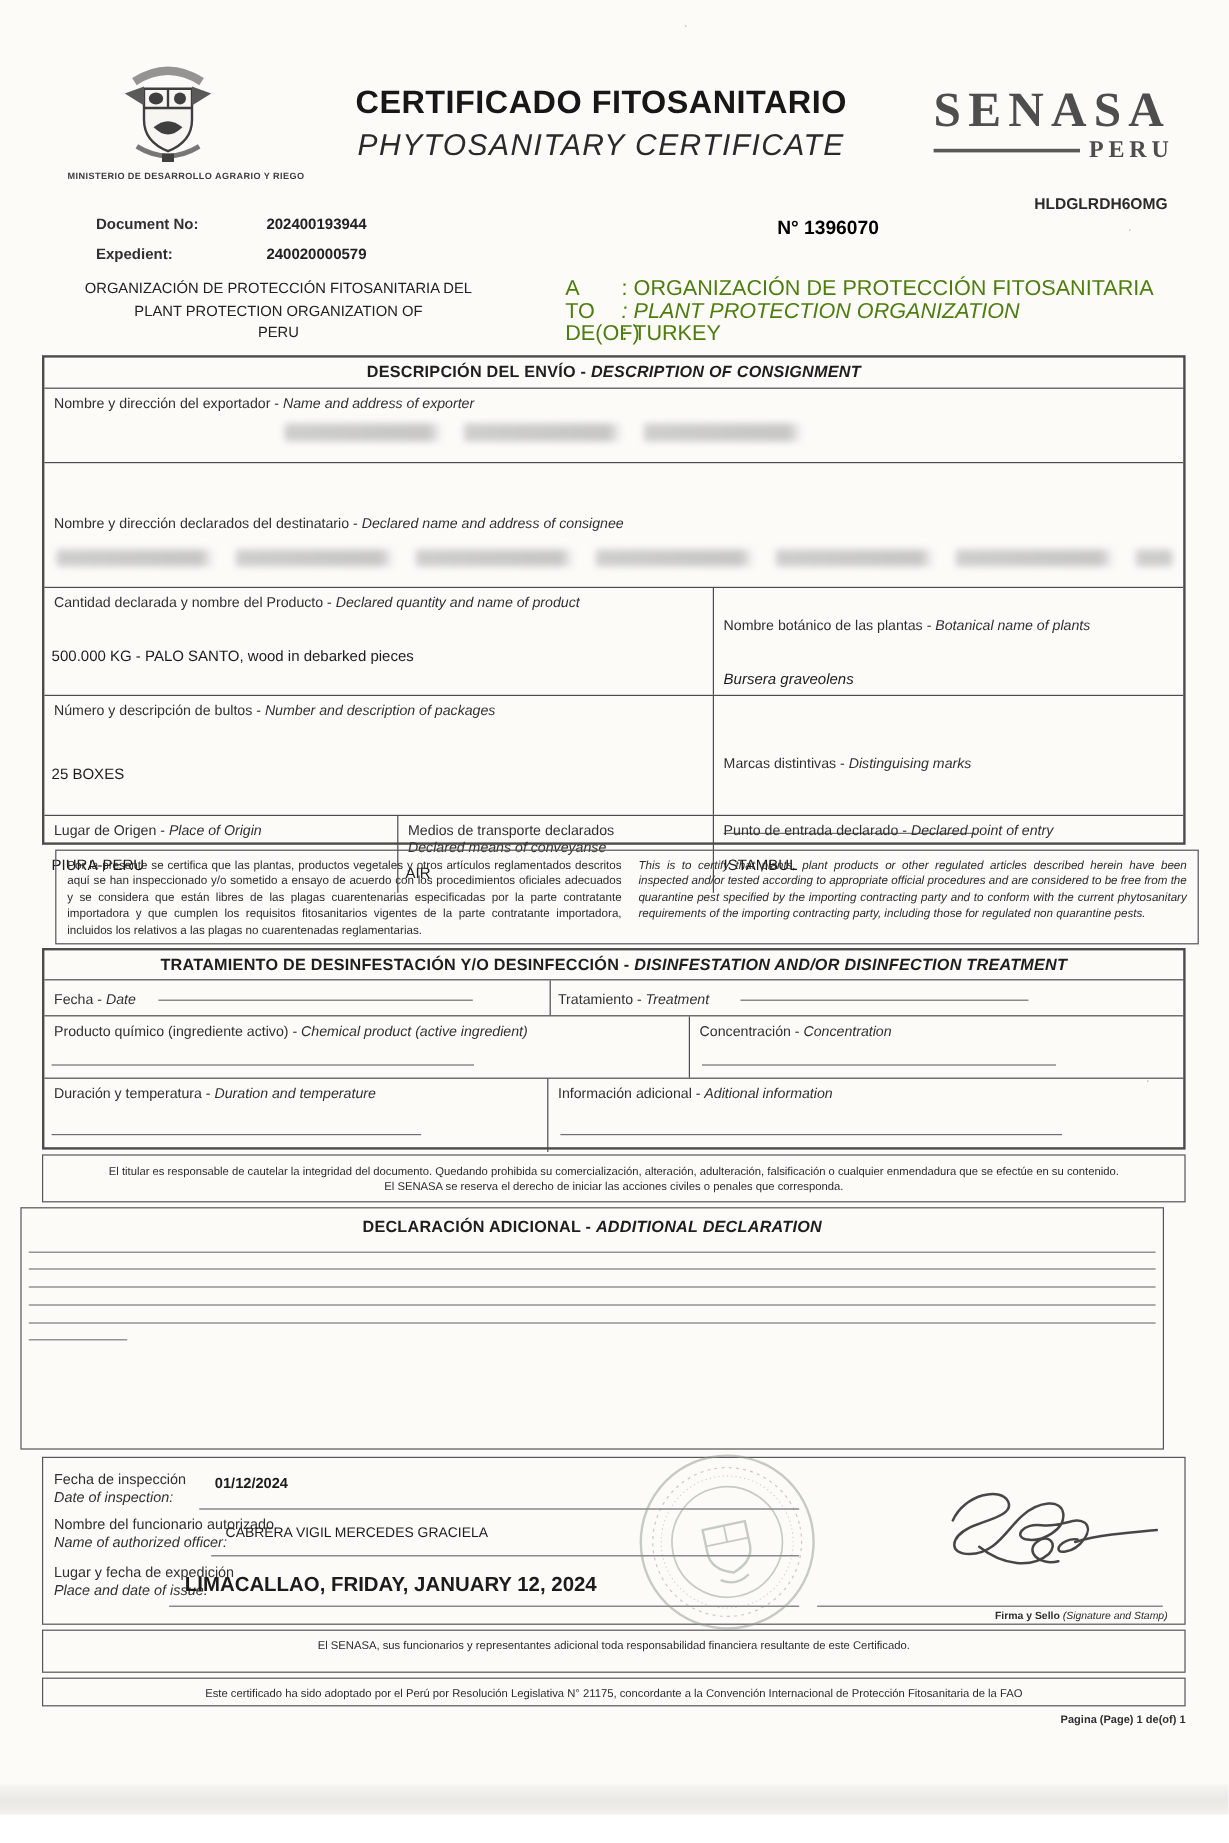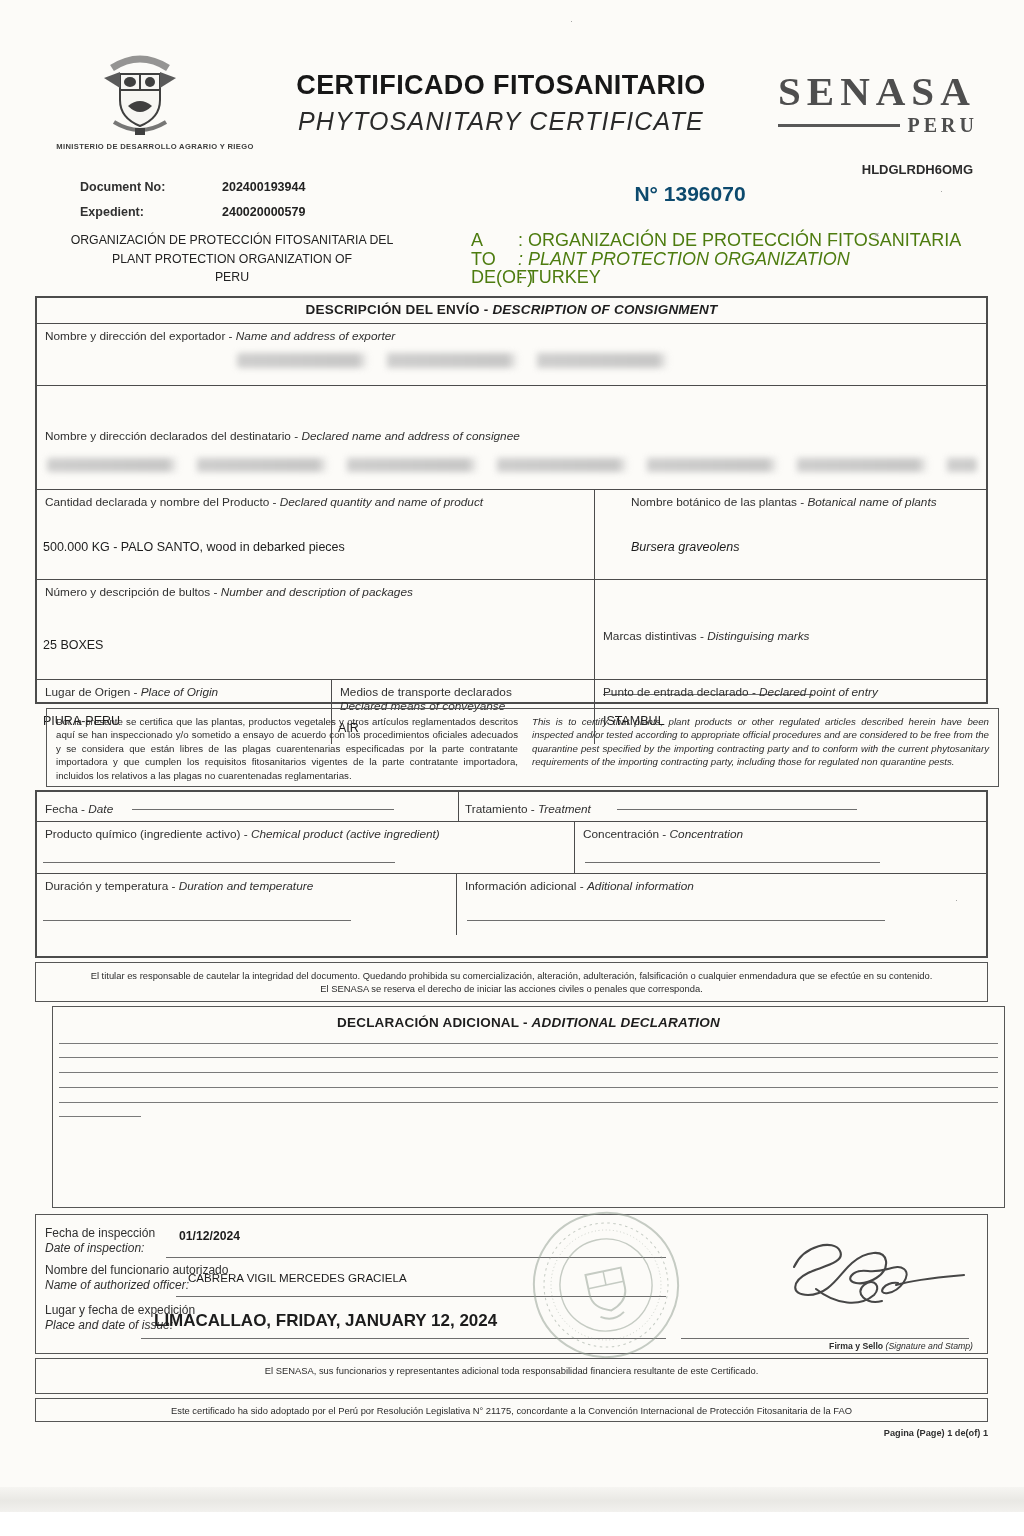--- a/index.html
+++ b/index.html
@@ -65,21 +65,21 @@
       <div style="flex:1; height:3px; background:#585858; margin-right:8px;"></div>
       <div style="font-size:20px; letter-spacing:4px;">PERU</div>
     </div>
   </div>
   <div class="abs b" style="left:818px; top:162px; width:155px; text-align:right; font-size:13px; color:#2b2b2b;">HLDGLRDH6OMG</div>
 
   <div class="abs b lbl" style="left:80px; top:180px; font-size:12.5px;">Document No:</div>
   <div class="abs b" style="left:222px; top:180px; font-size:12.5px;">202400193944</div>
   <div class="abs b lbl" style="left:80px; top:205px; font-size:12.5px;">Expedient:</div>
   <div class="abs b" style="left:222px; top:205px; font-size:12.5px;">240020000579</div>
-  <div class="abs b" style="left:555px; top:182px; width:270px; text-align:center; font-size:21px; color:#0c4a6e;">N° 1396070</div>
+  <div class="abs b" style="left:555px; top:182px; width:270px; text-align:center; font-size:16px; color:#000000;">N° 1396070</div>
 
   <div class="abs" style="left:36px; top:231px; width:392px; text-align:center; font-size:12.3px; line-height:18.5px; color:#222;">
     <div>ORGANIZACIÓN DE PROTECCIÓN FITOSANITARIA DEL</div>
     <div>PLANT PROTECTION ORGANIZATION OF</div>
     <div>PERU</div>
   </div>
   <div class="abs" style="left:471px; top:231px; width:520px; font-size:18px; line-height:18.5px; color:#4d7c0f;">
     <div><span style="display:inline-block; width:47px;">A</span><span>: ORGANIZACIÓN DE PROTECCIÓN FITOSANITARIA</span></div>
     <div><span style="display:inline-block; width:47px;">TO</span><em>: PLANT PROTECTION ORGANIZATION</em></div>
     <div><span style="display:inline-block; width:47px;">DE(OF)</span><span>: TURKEY</span></div>
@@ -104,21 +104,21 @@
       <div class="redact" style="position:absolute; left:10px; top:34px; width:930px; height:14px;"></div>
     </div>
 
     <div class="bb" style="position:relative; height:90px;">
       <div class="cell rb" style="left:0; width:558px;">
         <div class="lbl">
           <span>Cantidad declarada y nombre del Producto - </span><em>Declared quantity and name of product</em>
         </div>
         <div class="val" style="position:absolute; left:6px; top:50px;">500.000 KG - PALO SANTO, wood in debarked pieces</div>
       </div>
-      <div class="cell" style="left:586px; right:0;">
+      <div class="cell" style="left:558px; right:0;margin-top:19px;">
         <div class="lbl">
           <span>Nombre botánico de las plantas - </span><em>Botanical name of plants</em>
         </div>
         <em class="val" style="position:absolute; left:8px; top:50px;">Bursera graveolens</em>
       </div>
     </div>
 
     <div class="bb" style="position:relative; height:100px;">
       <div class="cell rb" style="left:0; width:558px;">
         <div class="lbl">
@@ -154,20 +154,23 @@
       </div>
     </div>
   </div>
 
   <div class="abs thinbox" style="left:35px; top:708px; width:953px; height:79px; display:flex; padding:6px 9px; gap:14px;margin-left:11px;">
     <div class="cert-col" style="width:462px;">Por la presente se certifica que las plantas, productos vegetales y otros artículos reglamentados descritos aquí se han inspeccionado y/o sometido a ensayo de acuerdo con los procedimientos oficiales adecuados y se considera que están libres de las plagas cuarentenarias especificadas por la parte contratante importadora y que cumplen los requisitos fitosanitarios vigentes de la parte contratante importadora, incluidos los relativos a las plagas no cuarentenadas reglamentarias.</div>
     <em class="cert-col" style="flex:1;">This is to certify that plants, plant products or other regulated articles described herein have been inspected and/or tested according to appropriate official procedures and are considered to be free from the quarantine pest specified by the importing contracting party and to conform with the current phytosanitary requirements of the importing contracting party, including those for regulated non quarantine pests.</em>
   </div>
 
   <div class="abs box" style="left:35px; top:790px; width:953px; height:168px;">
+    <div class="sect-title bb" style="height:25px; padding-top:4px;">
+      <span>TRATAMIENTO DE DESINFESTACIÓN Y/O DESINFECCIÓN - </span><em>DISINFESTATION AND/OR DISINFECTION TREATMENT</em>
+    </div>
     <div class="bb" style="position:relative; height:30px;">
       <div class="cell rb" style="left:0; width:422px; padding-top:7px;">
         <span class="lbl"><span>Fecha - </span><em>Date</em></span>
         <span class="blank-line" style="width:262px; margin-left:14px;"></span>
       </div>
       <div class="cell" style="left:420px; right:0; padding-top:7px;">
         <span class="lbl"><span>Tratamiento - </span><em>Treatment</em></span>
         <span class="blank-line" style="width:240px; margin-left:22px;"></span>
       </div>
     </div>
@@ -191,21 +194,21 @@
         <div class="uline" style="left:10px; top:46px; width:418px;"></div>
       </div>
     </div>
   </div>
 
   <div class="abs thinbox strip" style="left:35px; top:962px; width:953px; height:40px; padding:6px 10px 0;">
     <div>El titular es responsable de cautelar la integridad del documento. Quedando prohibida su comercialización, alteración, adulteración, falsificación o cualquier enmendadura que se efectúe en su contenido.</div>
     <div>El SENASA se reserva el derecho de iniciar las acciones civiles o penales que corresponda.</div>
   </div>
 
-  <div class="abs thinbox" style="left:52px; top:1006px; width:953px; height:202px;">
+  <div class="abs thinbox" style="left:17px; top:1006px; width:953px; height:202px;">
     <div class="sect-title" style="padding-top:8px;">
       <span>DECLARACIÓN ADICIONAL - </span><em>ADDITIONAL DECLARATION</em>
     </div>
     <div class="ruled" style="top:36px;"></div>
     <div class="ruled" style="top:50px;"></div>
     <div class="ruled" style="top:65px;"></div>
     <div class="ruled" style="top:80px;"></div>
     <div class="ruled" style="top:95px;"></div>
     <div class="ruled" style="top:109px; left:6px; right:auto; width:82px;"></div>
   </div>

